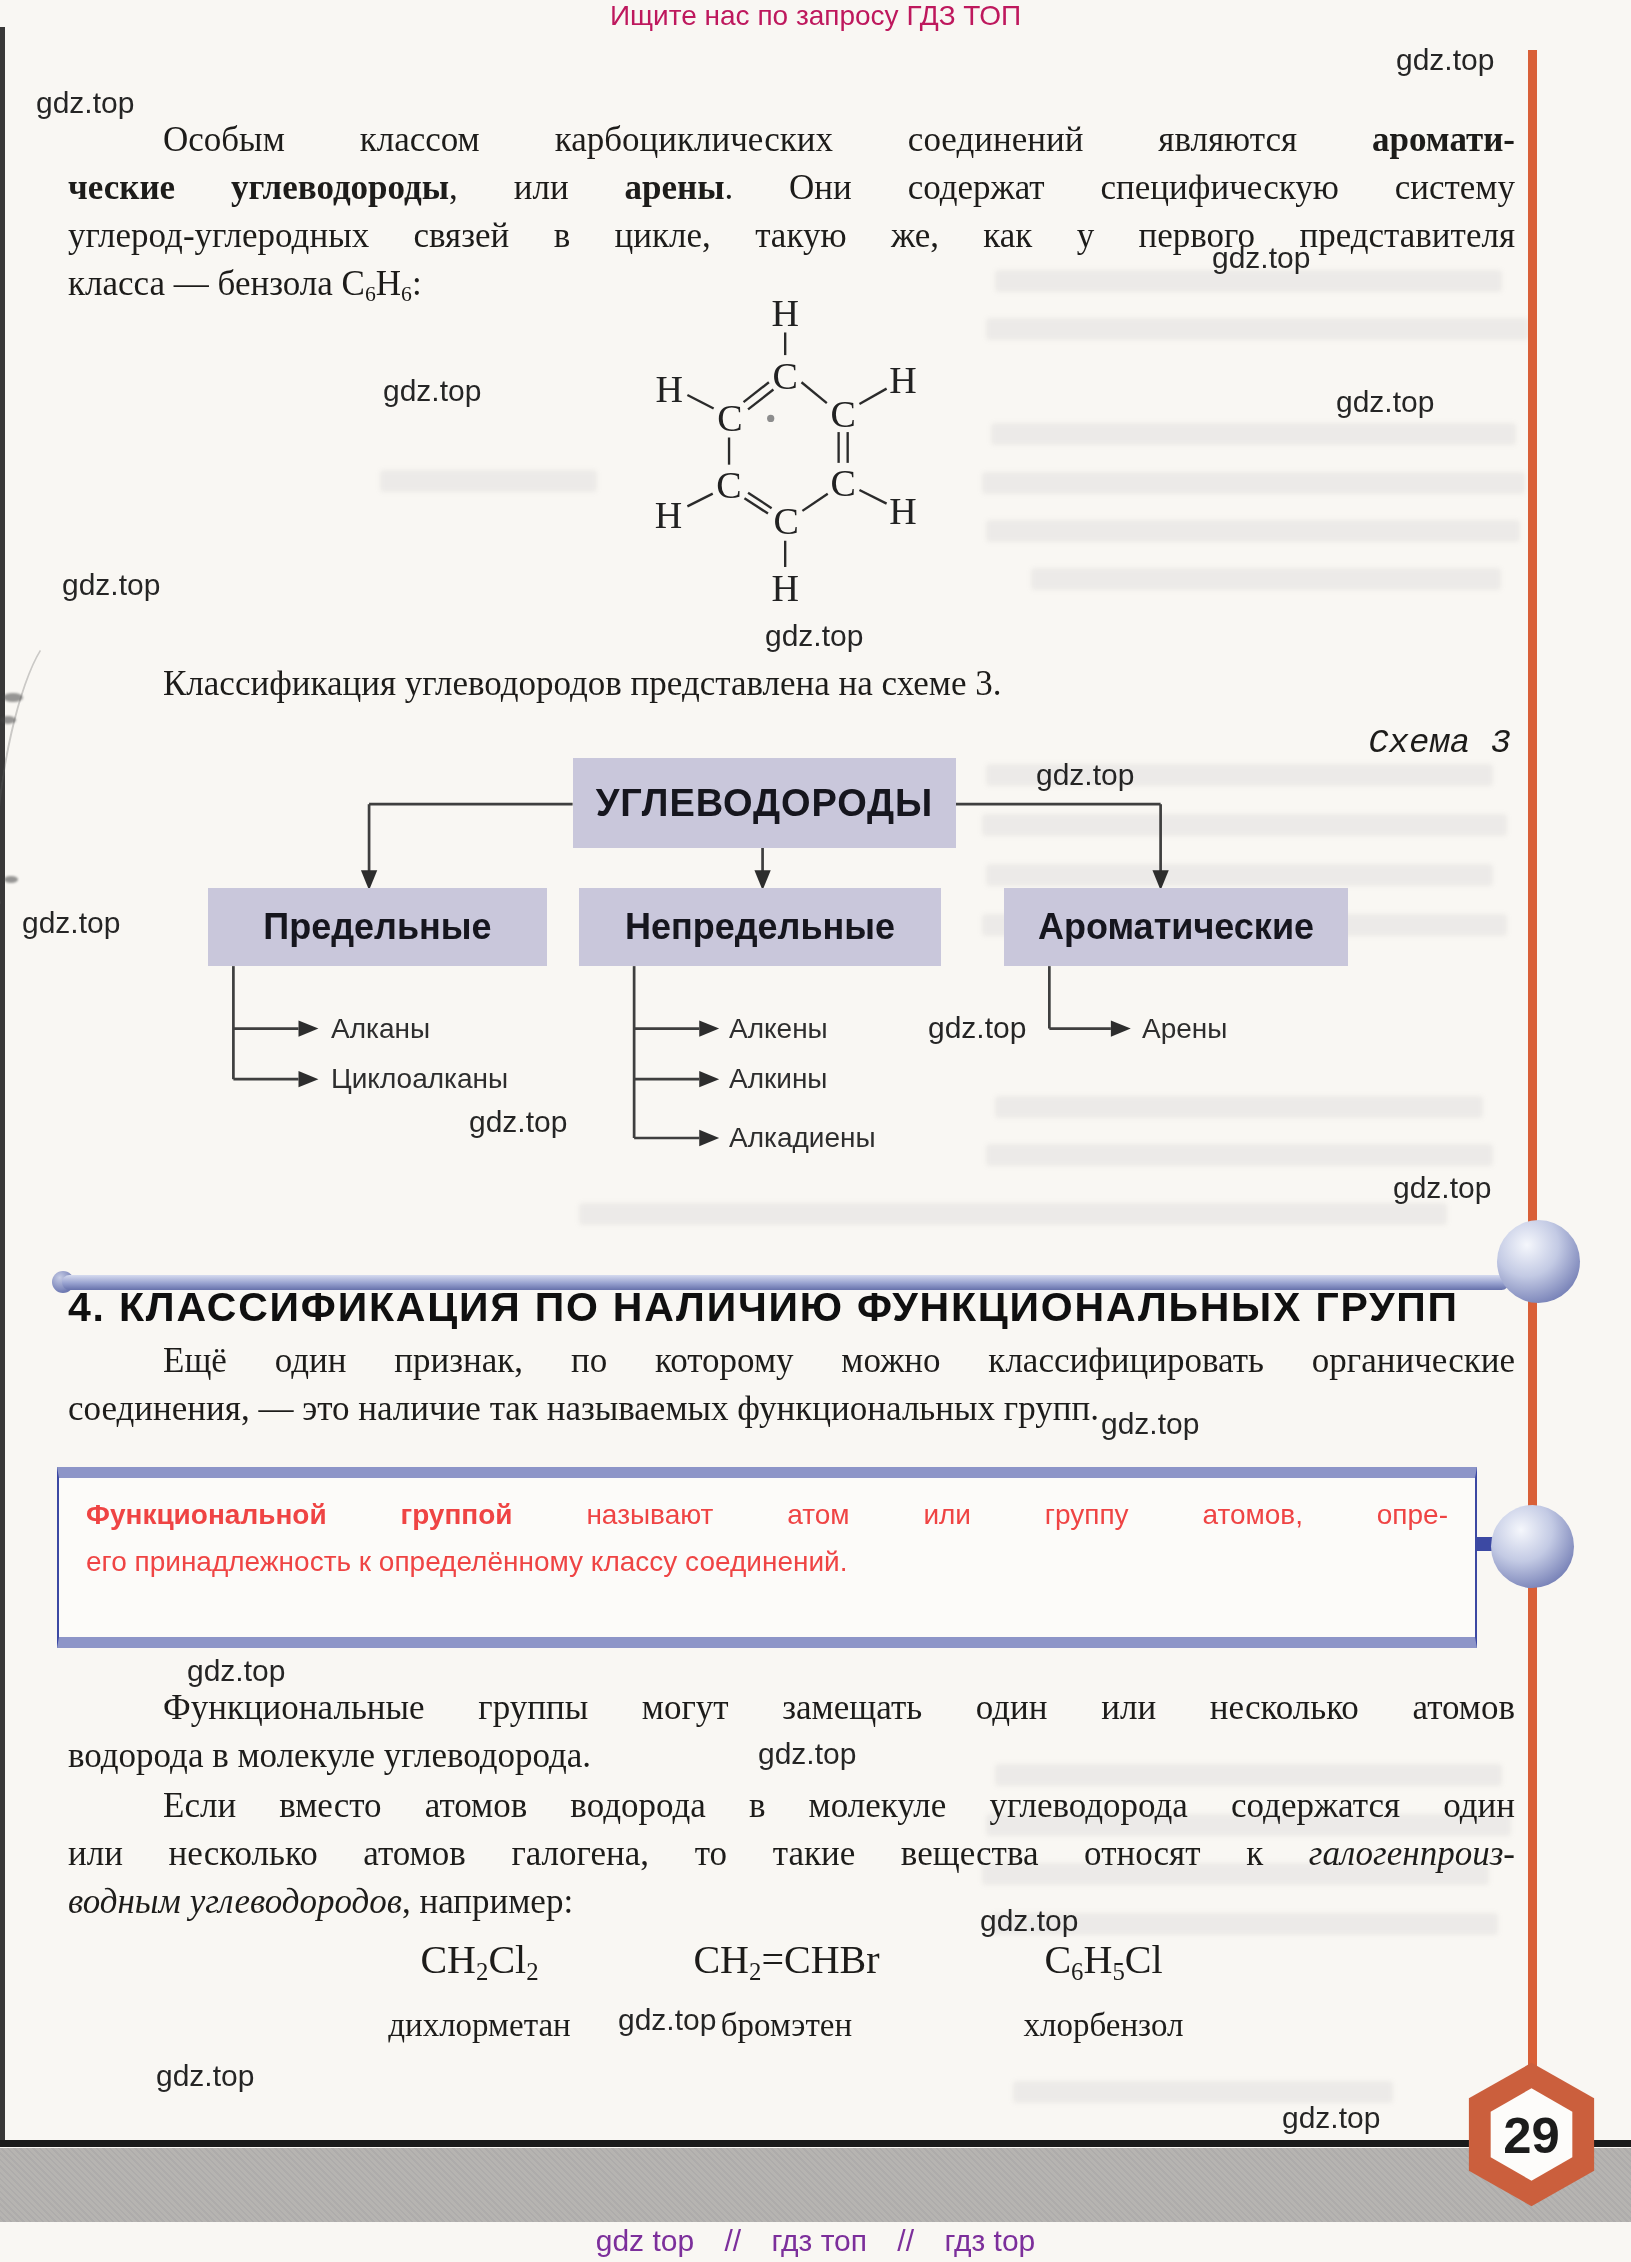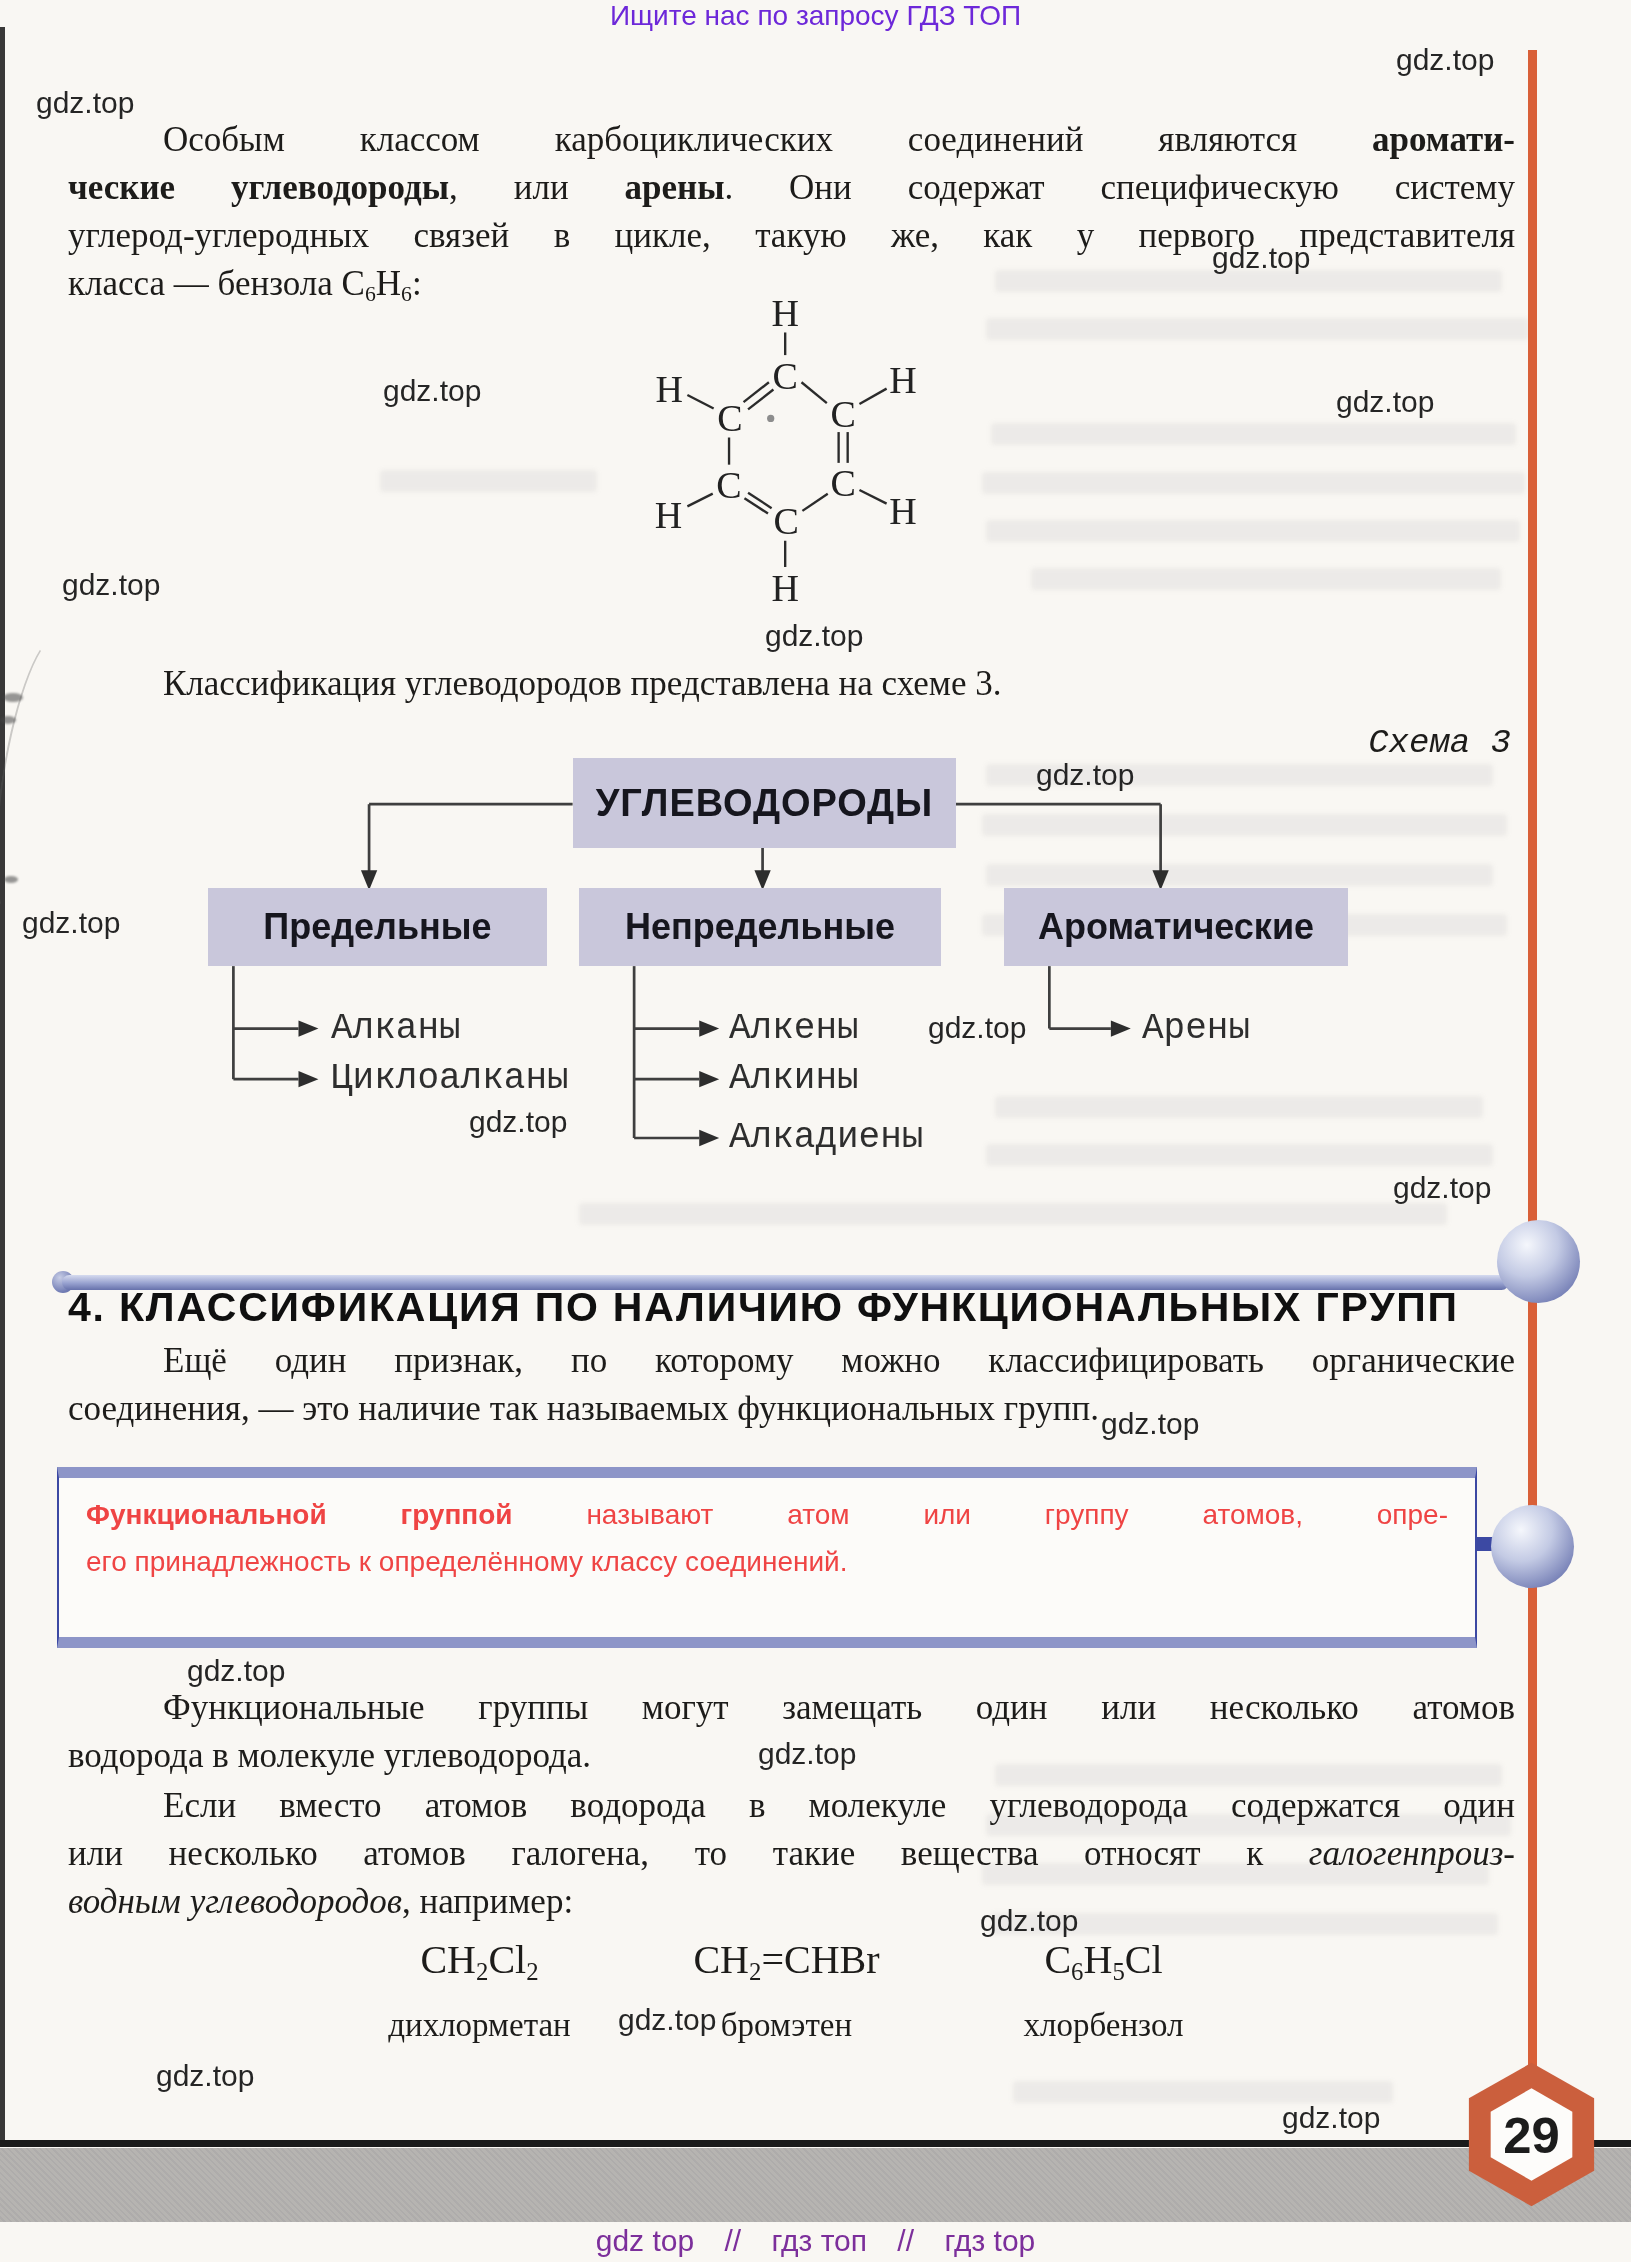--- a/index.html
+++ b/index.html
@@ -9,26 +9,26 @@
   
   .par{font-size:35px;line-height:48px;width:1447px;}
   .jline{text-align:justify;text-align-last:justify;height:48px;overflow:hidden;}
   .lline{text-align:left;height:48px;}
   .indent{padding-left:95px;}
   .b{font-weight:bold;}
   .i{font-style:italic;}
   .sub{font-size:0.62em;vertical-align:-0.28em;}
   
   .promo{left:0;top:6;width:1631px;text-align:center;font-family:"Liberation Sans",sans-serif;
-         font-size:28px;color:#6d28d9;z-index:6;}
+         font-size:28px;color:#be185d;z-index:6;}
   .wm{font-family:"Liberation Sans",sans-serif;font-size:30px;color:#141414;z-index:6;opacity:.92;}
   
   .sbox{background:#c9c7db;display:flex;align-items:center;justify-content:center;
         font-family:"Liberation Sans",sans-serif;font-weight:bold;color:#16161e;z-index:2;}
-  .sublabel{font-family:Liberation Mono, monospace;font-size:36px;color:#2e2e2e;height:42px;line-height:42px;z-index:2;}
+  .sublabel{font-family:Liberation Sans, sans-serif;font-size:28px;color:#2e2e2e;height:42px;line-height:42px;z-index:2;}
   .scheme-caption{font-style:italic;font-size:34px;}
   
   .h4{font-family:"Liberation Sans",sans-serif;font-weight:bold;font-size:41px;letter-spacing:1.8px;color:#101010;z-index:2;}
   .rod{left:62px;top:1275px;width:1447px;height:14.5px;border-radius:8.1px;z-index:2;
        background:linear-gradient(180deg,#d6dbef 0%,#97a1cf 55%,#6671ab 100%);}
   .rodcap{left:52px;top:1271px;width:22px;height:22px;border-radius:50%;z-index:2;
        background:radial-gradient(circle at 35% 30%,#c7cde6,#717cb4 70%,#5c669f);}
   .sphere{width:83px;height:83px;border-radius:50%;z-index:3;
        background:radial-gradient(circle at 36% 30%,#f5f7fc 0%,#c3cae4 40%,#7983b8 78%,#59639c 100%);}
   

